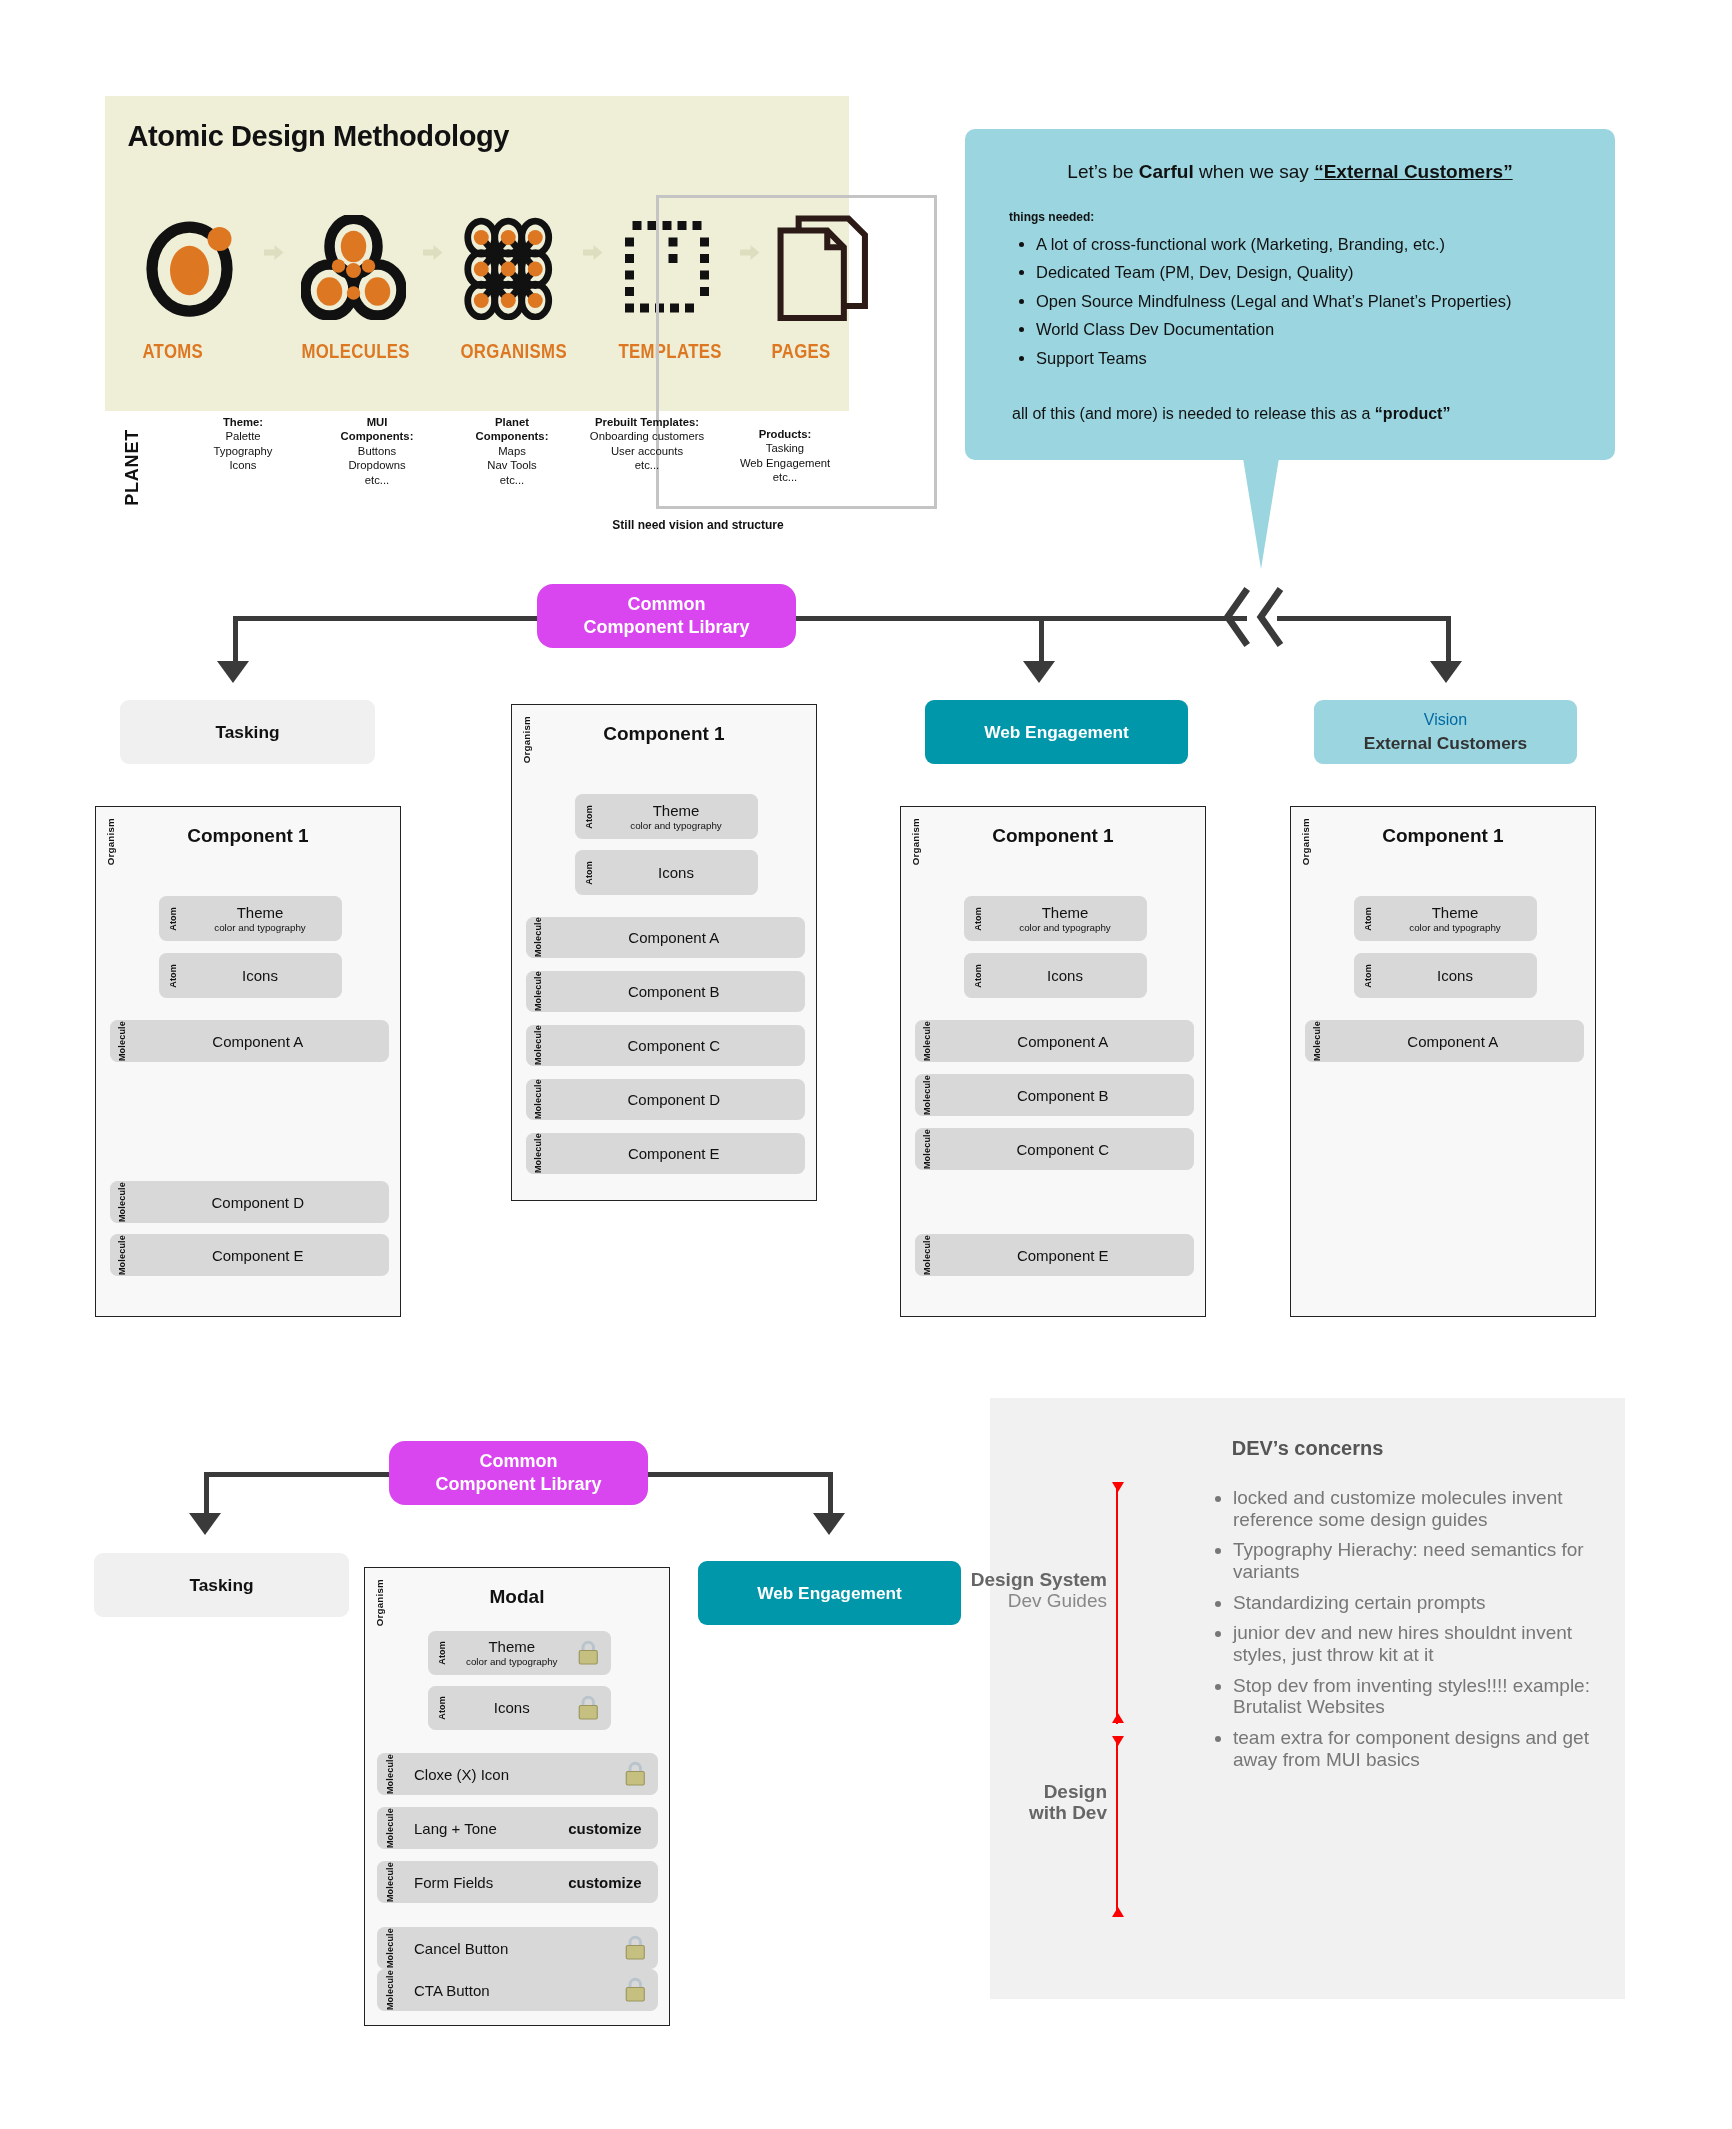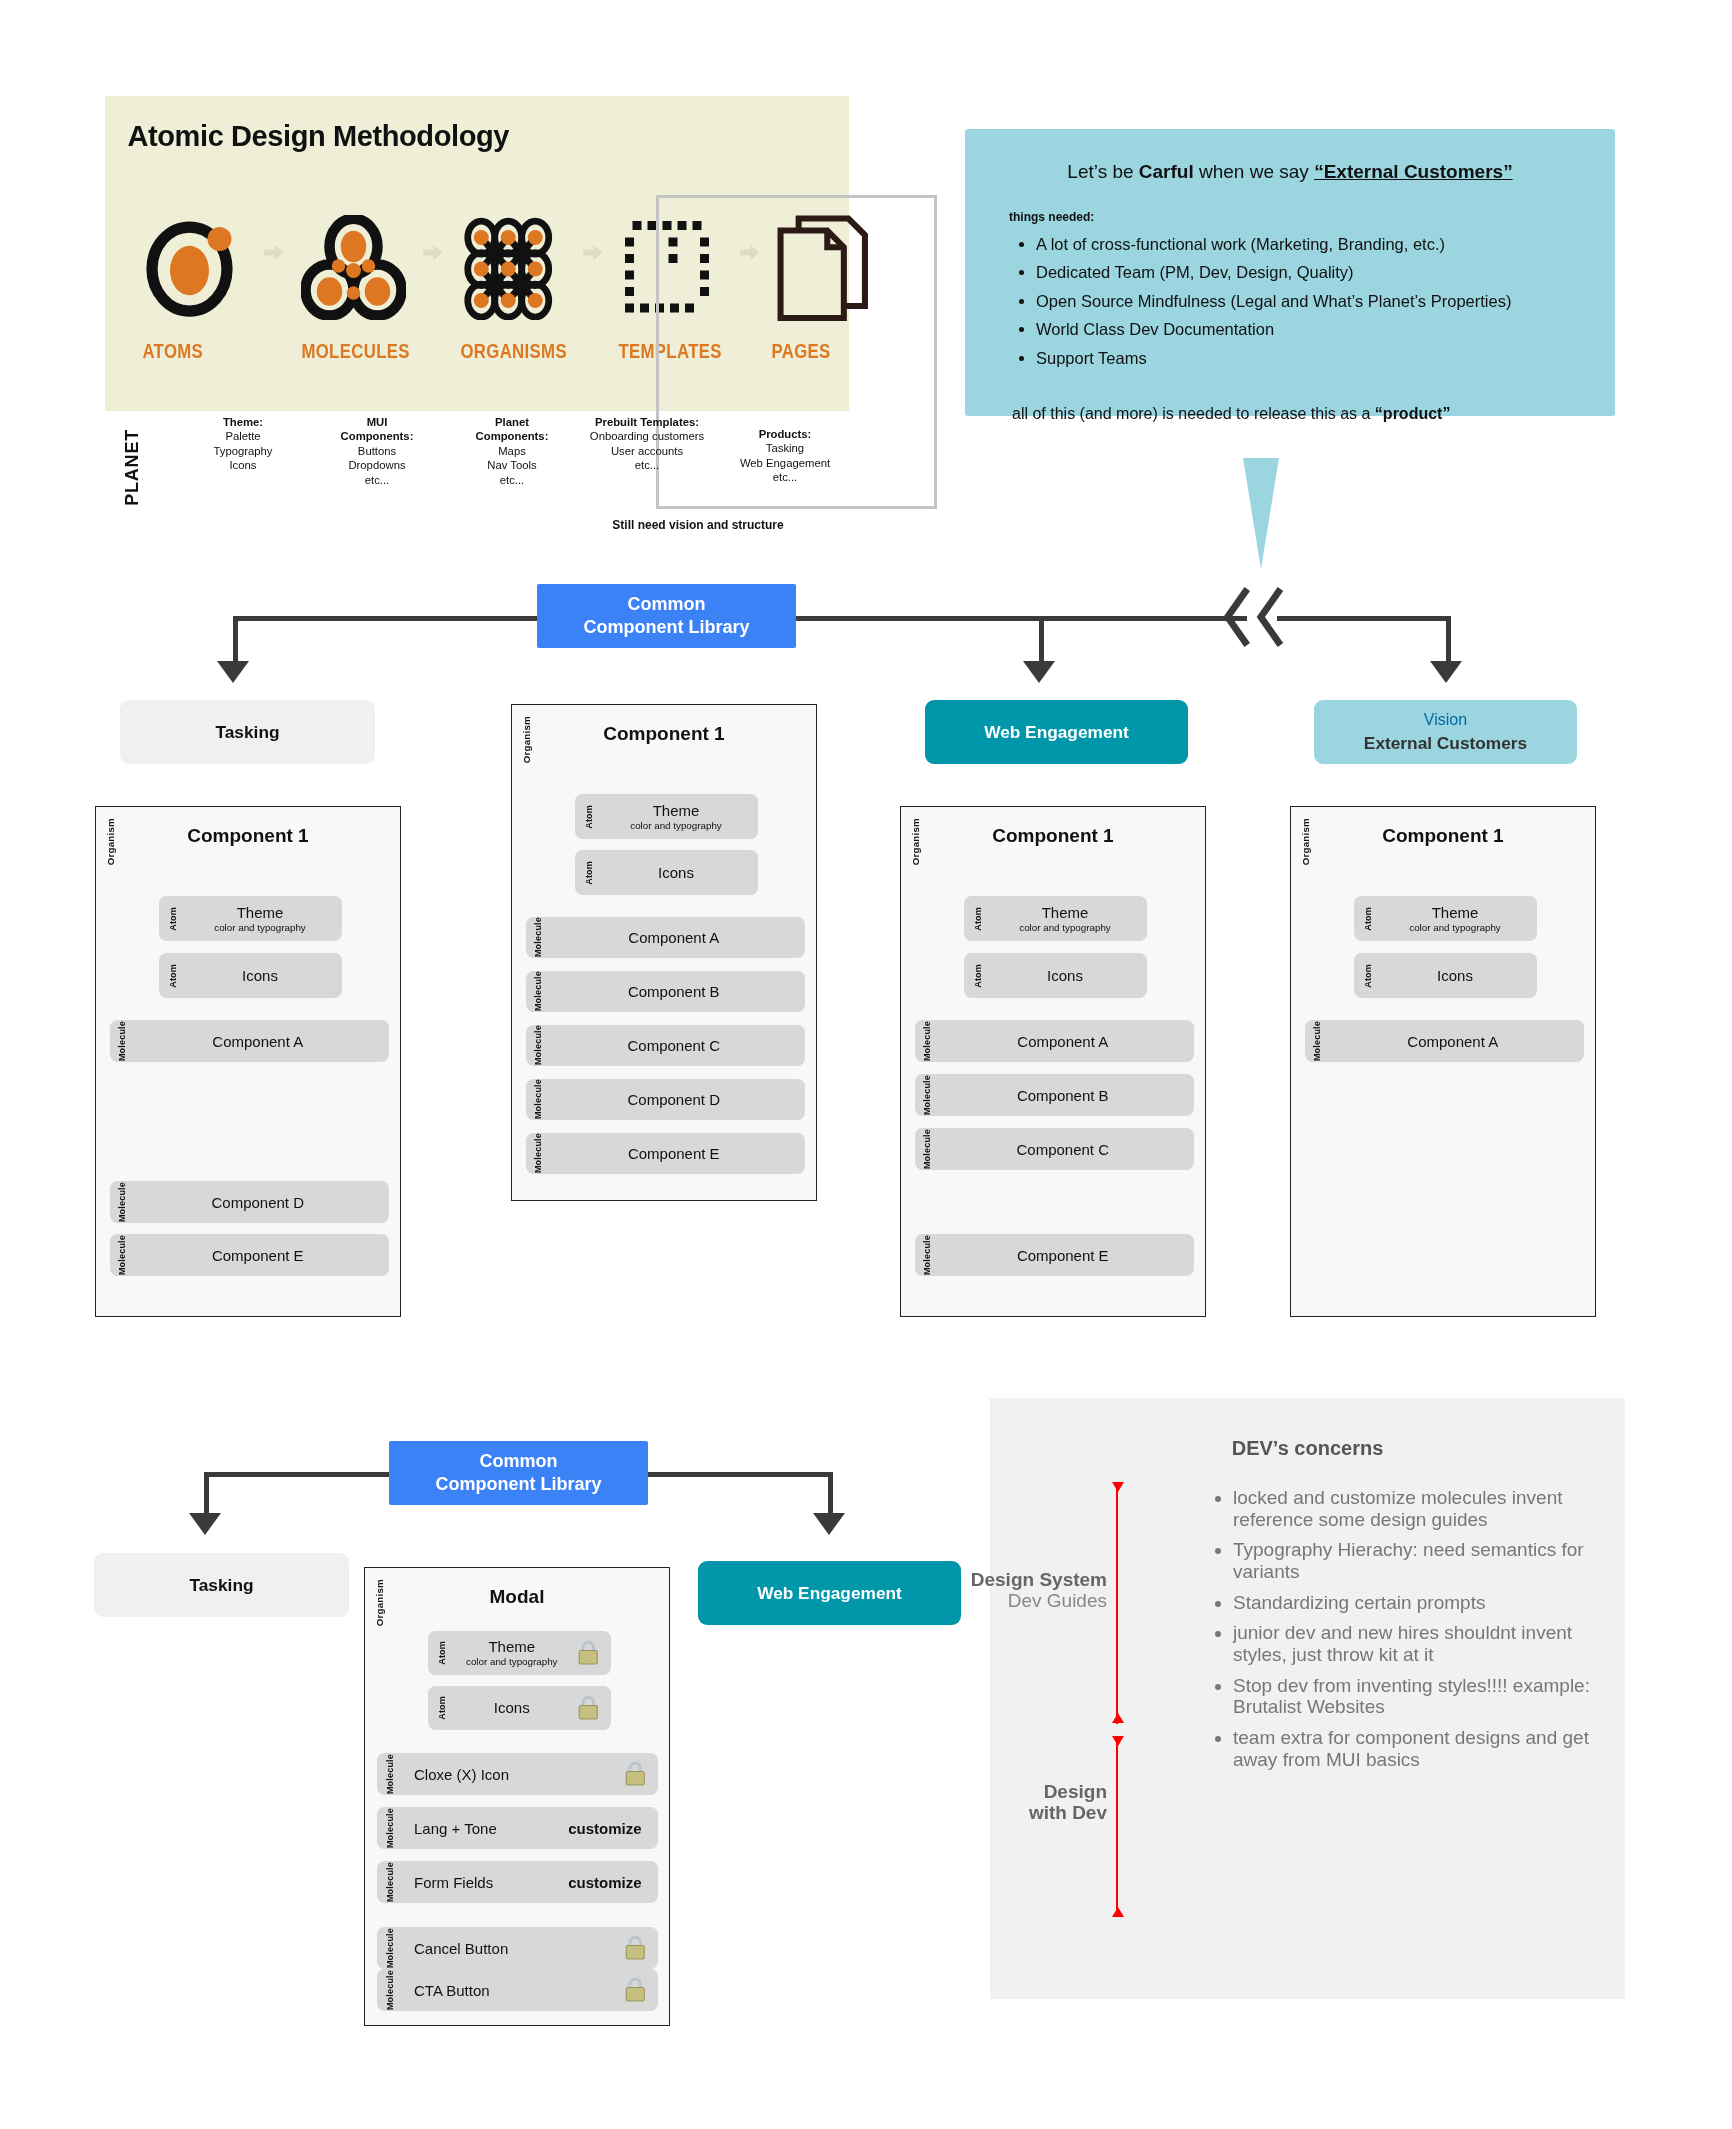--- a/index.html
+++ b/index.html
@@ -63,22 +63,22 @@
   .sub-col b { display: block; font-size: 11.3px; }
   .still-need {
     position: absolute; left: 548px; top: 518px;
     width: 300px; text-align: center;
     font-size: 12px; font-weight: bold; color: #111;
   }
 
   
   .callout {
     position: absolute; left: 965px; top: 129px;
-    width: 650px; height: 287px;
-    background: #9ad5e0; border-radius: 3px;
+    width: 650px; height: 331px;
+    background: #9ad5e0; border-radius: 10px;
   }
   .callout-tail {
     position: absolute; left: 1243px; top: 458px;
     width: 0; height: 0;
     border-left: 18px solid transparent;
     border-right: 18px solid transparent;
     border-top: 111px solid #9ad5e0;
   }
   .callout-head {
     text-align: center; font-size: 19px; padding: 32px 30px 0 30px; color: #111;
@@ -92,21 +92,21 @@
   .callout-list li {
     font-size: 16.5px; line-height: 1.72; color: #111; list-style: disc;
   }
   .callout-foot {
     padding: 33px 0 0 47px; font-size: 16px; color: #111;
   }
   .callout-foot b { font-weight: bold; }
 
   
   .cc-box {
-    position: absolute; background: #3b82f6; border-radius: 2px;
+    position: absolute; background: #d946ef; border-radius: 16px;
     display: flex; align-items: center; justify-content: center;
     text-align: center; color: #fff; font-weight: bold;
     font-size: 18px; line-height: 1.26;
   }
   .hline { position: absolute; background: #3a3a3a; height: 5.3px; }
   .vline { position: absolute; background: #3a3a3a; width: 5.3px; }
   .arrowhead {
     position: absolute; width: 0; height: 0;
     border-left: 16px solid transparent;
     border-right: 16px solid transparent;

